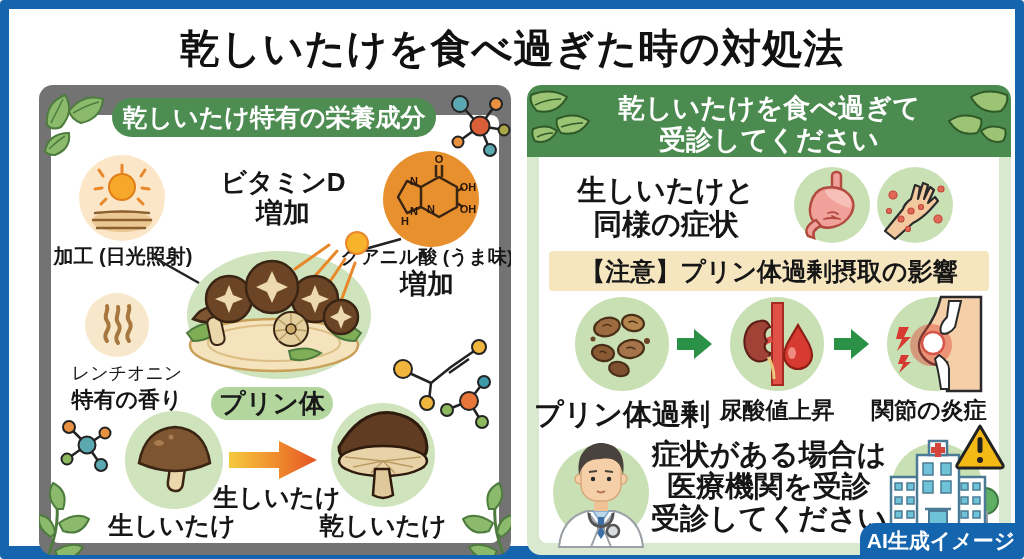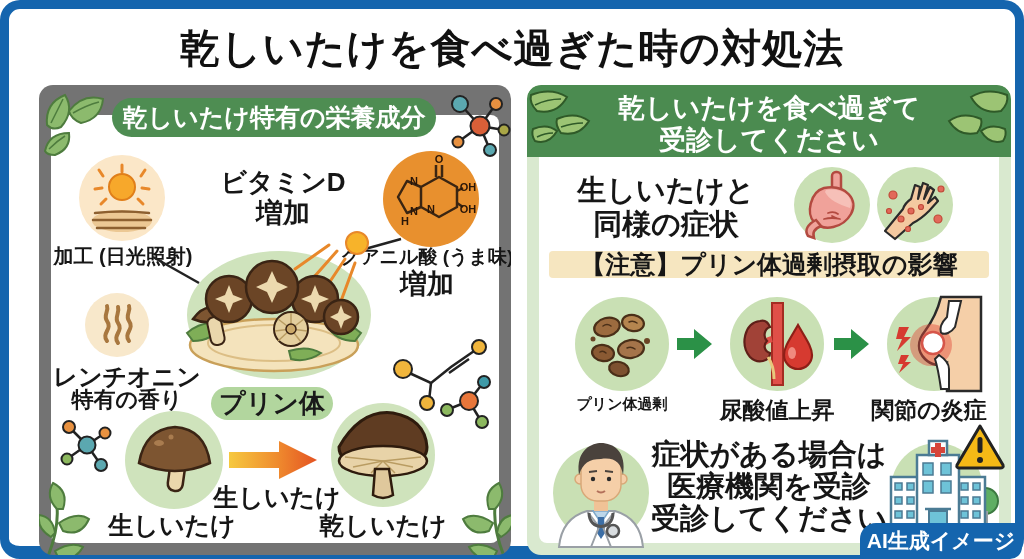--- a/index.html
+++ b/index.html
@@ -5,21 +5,21 @@
   html,body{margin:0;padding:0;}
   body{
     width:1024px;height:559px;position:relative;overflow:hidden;
     background:#ffffff;
     font-family:"Liberation Sans","DejaVu Sans",sans-serif;
     color:#161616;
   }
   .frame{
     position:absolute;inset:0;box-sizing:border-box;
     border:9px solid #1565ae;border-bottom-width:13px;
-    border-radius:20px;background:#ffffff;
+    border-radius:4px;background:#ffffff;
   }
   .title{
     position:absolute;top:12px;left:0;right:0;text-align:center;
     font-size:40px;font-weight:900;letter-spacing:1px;color:#111;
   }
   .panel{position:absolute;top:76px;height:470px;border-radius:14px;overflow:hidden;}
   .panel-left{left:30px;width:472px;background:#737373;}
   .panel-right{left:518px;width:484px;background:#d9e9cf;}
   .inner-white{position:absolute;background:#fff;border-radius:8px;}
   .pl-white{left:12px;top:30px;right:12px;bottom:12px;}
@@ -34,21 +34,21 @@
     position:absolute;left:73px;top:13px;width:324px;height:39px;border-radius:20px;
     background:#4e8d52;color:#fff;font-size:25px;font-weight:800;
     display:flex;align-items:center;justify-content:center;white-space:nowrap;
   }
   .purine-pill{
     position:absolute;left:172px;top:302px;width:122px;height:33px;border-radius:17px;
     background:#b2d69e;font-size:26px;font-weight:900;color:#1a1a1a;
     display:flex;align-items:center;justify-content:center;white-space:nowrap;
   }
   .cream-banner{
-    position:absolute;left:22px;top:166px;width:440px;height:27px;background:#f6e6c0;
+    position:absolute;left:22px;top:166px;width:440px;height:40px;background:#f6e6c0;
     border-radius:4px;font-size:25px;font-weight:900;
     display:flex;align-items:center;justify-content:center;white-space:nowrap;
   }
   .ai-badge{
     position:absolute;left:851px;top:514px;width:162px;height:36px;background:#1565ae;
     border-radius:16px 4px 12px 4px;color:#fff;font-size:21px;font-weight:800;
     display:flex;align-items:center;justify-content:center;white-space:nowrap;z-index:9;
   }
   svg{position:absolute;overflow:visible;}
 </style>
@@ -186,21 +186,21 @@
 
     <svg style="left:46px;top:208px" width="64" height="64" viewBox="0 0 64 64">
       <circle cx="32" cy="32" r="32" fill="#f8e8cb"></circle>
       <g stroke="#a8773f" stroke-width="4" fill="none" stroke-linecap="round">
         <path d="M22 48 C16 40 28 36 22 28 C18 22 24 18 22 13"></path>
         <path d="M33 50 C27 42 39 38 33 30 C29 24 35 20 33 14"></path>
         <path d="M44 48 C38 40 50 36 44 28 C40 22 46 18 44 13"></path>
       </g>
     </svg>
 
-    <div class="t" style="left:88px;top:276px;font-size:24px;font-weight:700;">レンチオニン</div>
+    <div class="t" style="left:88px;top:276px;font-size:18px;font-weight:400;">レンチオニン</div>
     <div class="t" style="left:88px;top:300px;font-size:22px;font-weight:900;">特有の香り</div>
 
     <div class="purine-pill">プリン体</div>
 
     <svg style="left:16px;top:330px" width="62" height="62" viewBox="0 0 62 62">
       <g stroke="#222" stroke-width="2.5">
         <line x1="32" y1="30" x2="14" y2="12"></line>
           <line x1="32" y1="30" x2="50" y2="18"></line>
         <line x1="32" y1="30" x2="12" y2="44"></line>
           <line x1="32" y1="30" x2="46" y2="50"></line>
@@ -392,21 +392,21 @@
       <circle cx="47" cy="47" r="47" fill="#c9e0b4"></circle>
       <path d="M54 0 C50 16 44 26 38 34 C30 44 30 54 38 62 C44 68 54 70 60 66 L60 94 L94 94 L94 0 Z" fill="#f5cfa8" stroke="#2a2a2a" stroke-width="2.5"></path>
       <circle cx="44" cy="48" r="21" fill="rgba(226,74,58,0.45)"></circle>
       <path d="M62 4 L74 4 L68 30 C64 36 58 38 54 36 C52 30 56 24 60 20 Z" fill="#fff" stroke="#2a2a2a" stroke-width="2"></path>
       <path d="M52 58 C58 62 62 66 62 72 L62 92 L54 92 C52 78 50 68 48 62 Z" fill="#fff" stroke="#2a2a2a" stroke-width="2"></path>
       <circle cx="46" cy="46" r="11" fill="#fff" stroke="#d6564a" stroke-width="2.5"></circle>
       <polygon points="12,30 22,30 17,40 24,40 10,54 15,42 9,42" fill="#d63a30"></polygon>
       <polygon points="14,58 22,58 18,65 24,65 12,76 16,67 11,67" fill="#d63a30"></polygon>
     </svg>
 
-    <div class="t" style="left:95px;top:310px;font-size:15px;font-weight:900;">プリン体過剰</div>
+    <div class="t" style="left:95px;top:310px;font-size:29px;font-weight:900;">プリン体過剰</div>
     <div class="t" style="left:250px;top:310px;font-size:23px;font-weight:900;">尿酸値上昇</div>
     <div class="t" style="left:402px;top:310px;font-size:23px;font-weight:900;">関節の炎症</div>
 
     <svg style="left:22px;top:350px" width="104" height="112" viewBox="0 0 104 112">
       <circle cx="52" cy="58" r="48" fill="#c9e0b4"></circle>
       <path d="M10 112 C12 90 24 80 38 76 L66 76 C80 80 92 90 94 112 Z" fill="#fff" stroke="#9aa0a6" stroke-width="2"></path>
       <polygon points="44,76 60,76 52,88" fill="#bdd7ea" stroke="#7fa8c9" stroke-width="1.5"></polygon>
       <polygon points="49,82 55,82 56,98 52,104 48,98" fill="#3c6ea5"></polygon>
       <path d="M38 76 L50 92 L42 112" fill="none" stroke="#9aa0a6" stroke-width="2"></path>
       <path d="M66 76 L54 92 L62 112" fill="none" stroke="#9aa0a6" stroke-width="2"></path>

